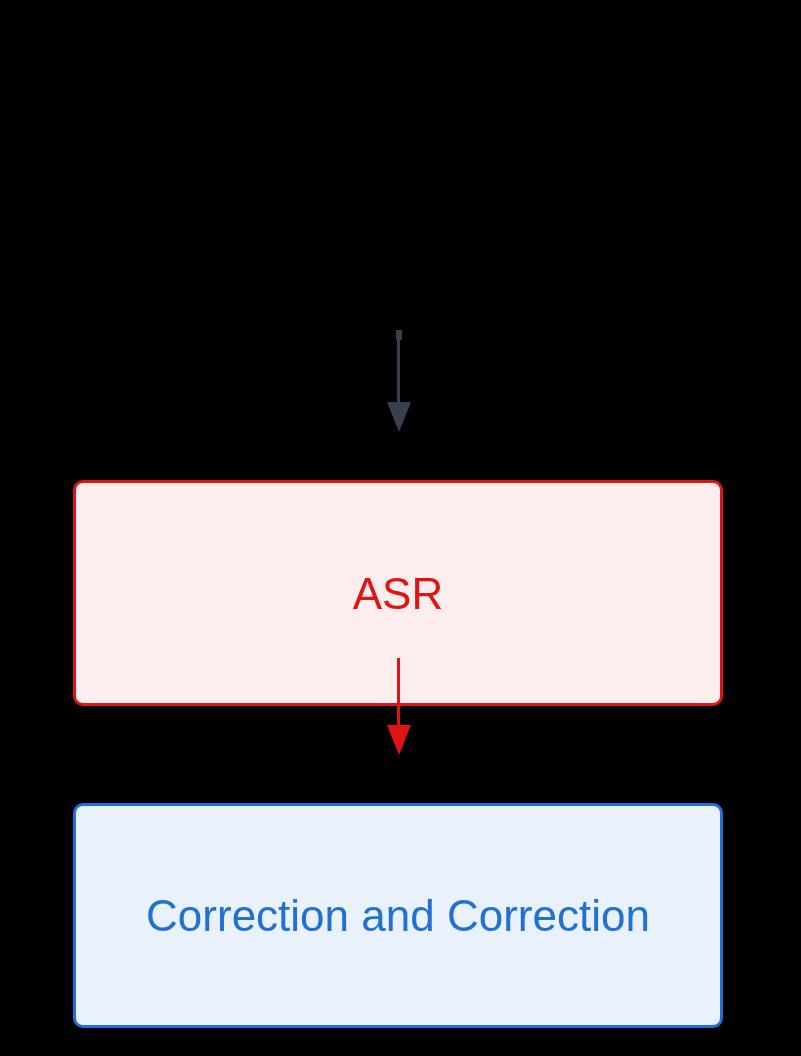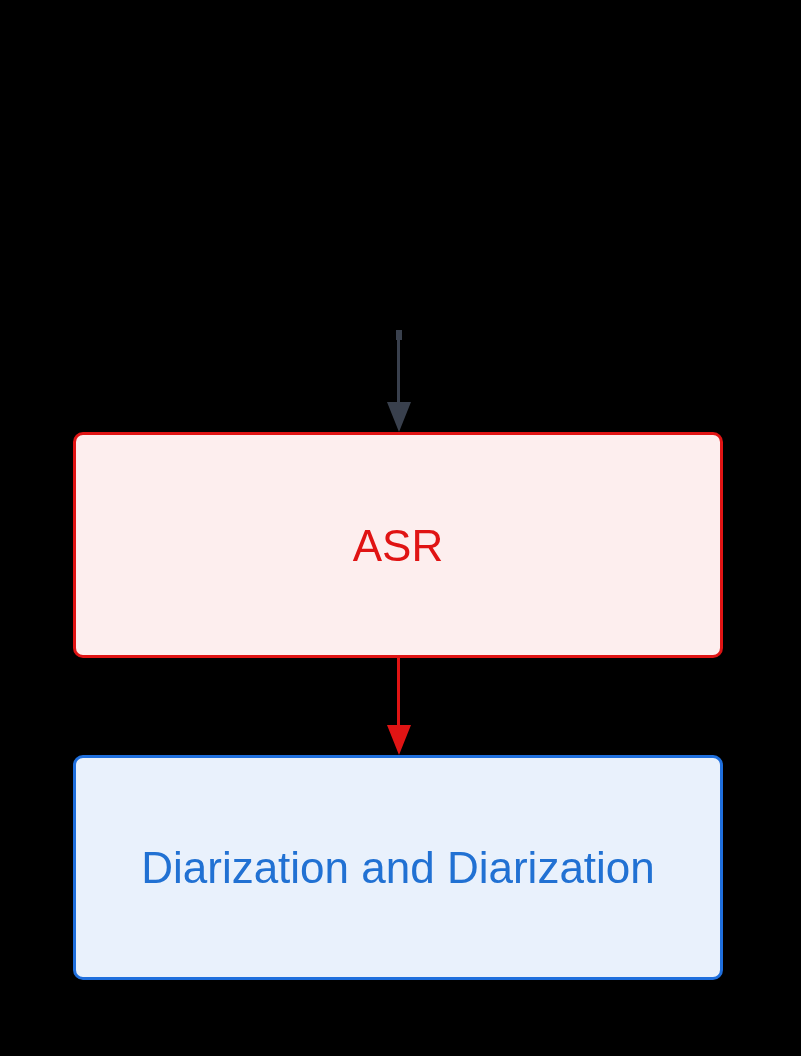--- a/index.html
+++ b/index.html
@@ -22,20 +22,21 @@
       left: 73px;
       width: 650px;
       box-sizing: border-box;
       border: 3px solid;
       border-radius: 10px;
       display: flex;
       flex-direction: column;
       align-items: center;
       justify-content: center;
       text-align: center;
+      margin-top: 48px;
     }
     .node-asr {
       top: 432px;
       height: 226px;
       background: #fdeeee;
       border-color: #e01414;
       color: #e01414;
     }
     .node-diarization {
       top: 755px;
@@ -105,16 +106,16 @@
   <div class="edge-head input-edge-head"></div>
 
   <div class="node node-asr">
     <span class="node-label">ASR</span>
   </div>
 
   <div class="edge-line asr-diar-edge-line"></div>
   <div class="edge-head asr-diar-edge-head"></div>
 
   <div class="node node-diarization">
-    <span class="node-label">Diarization and Diarization</span>
+    <span class="node-label">Correction and Correction</span>
   </div>
 
 </div>
 
 </body></html>

